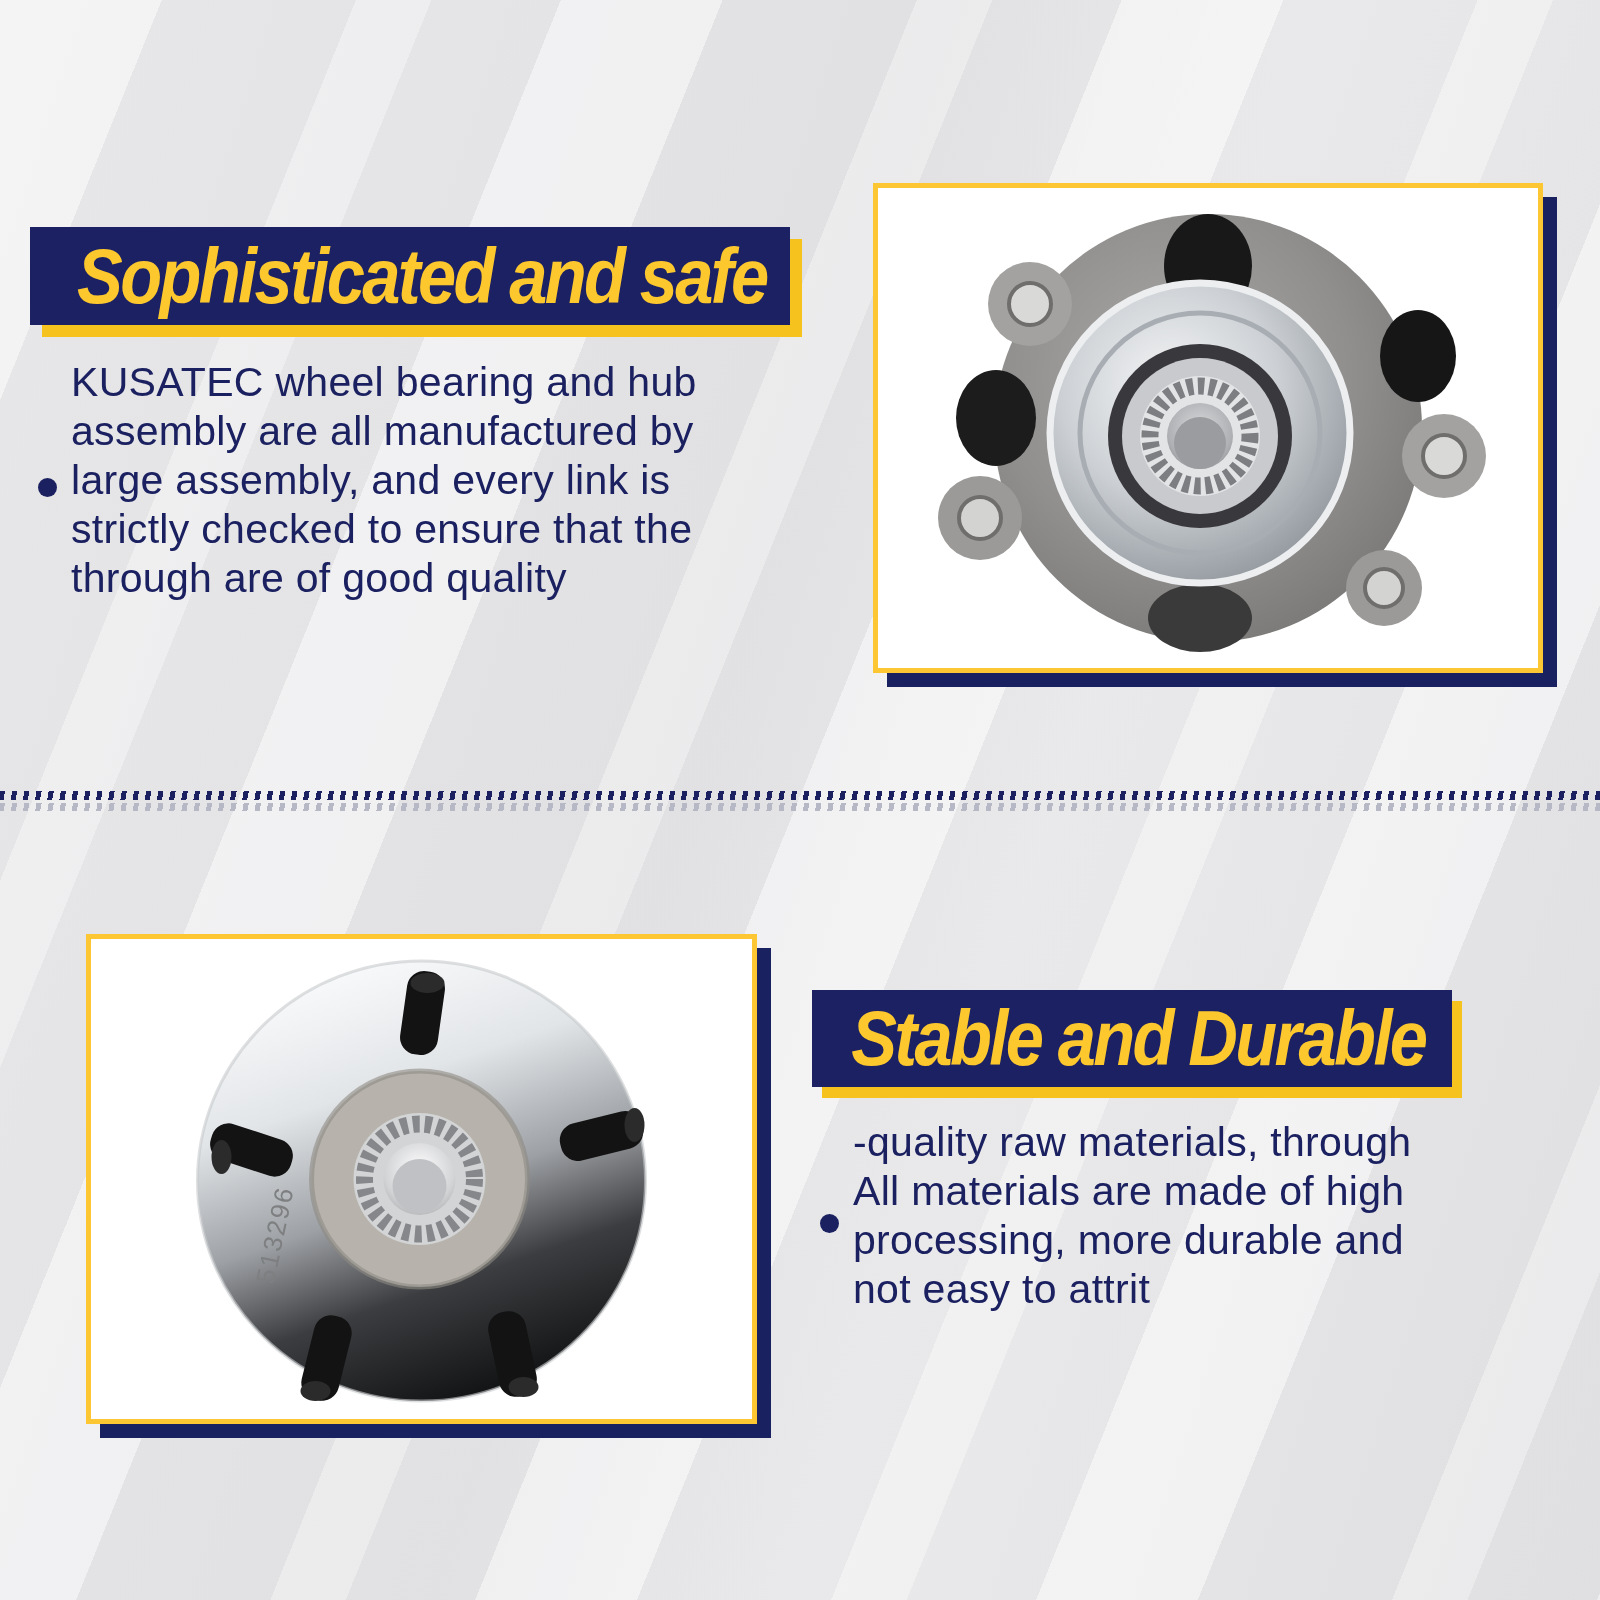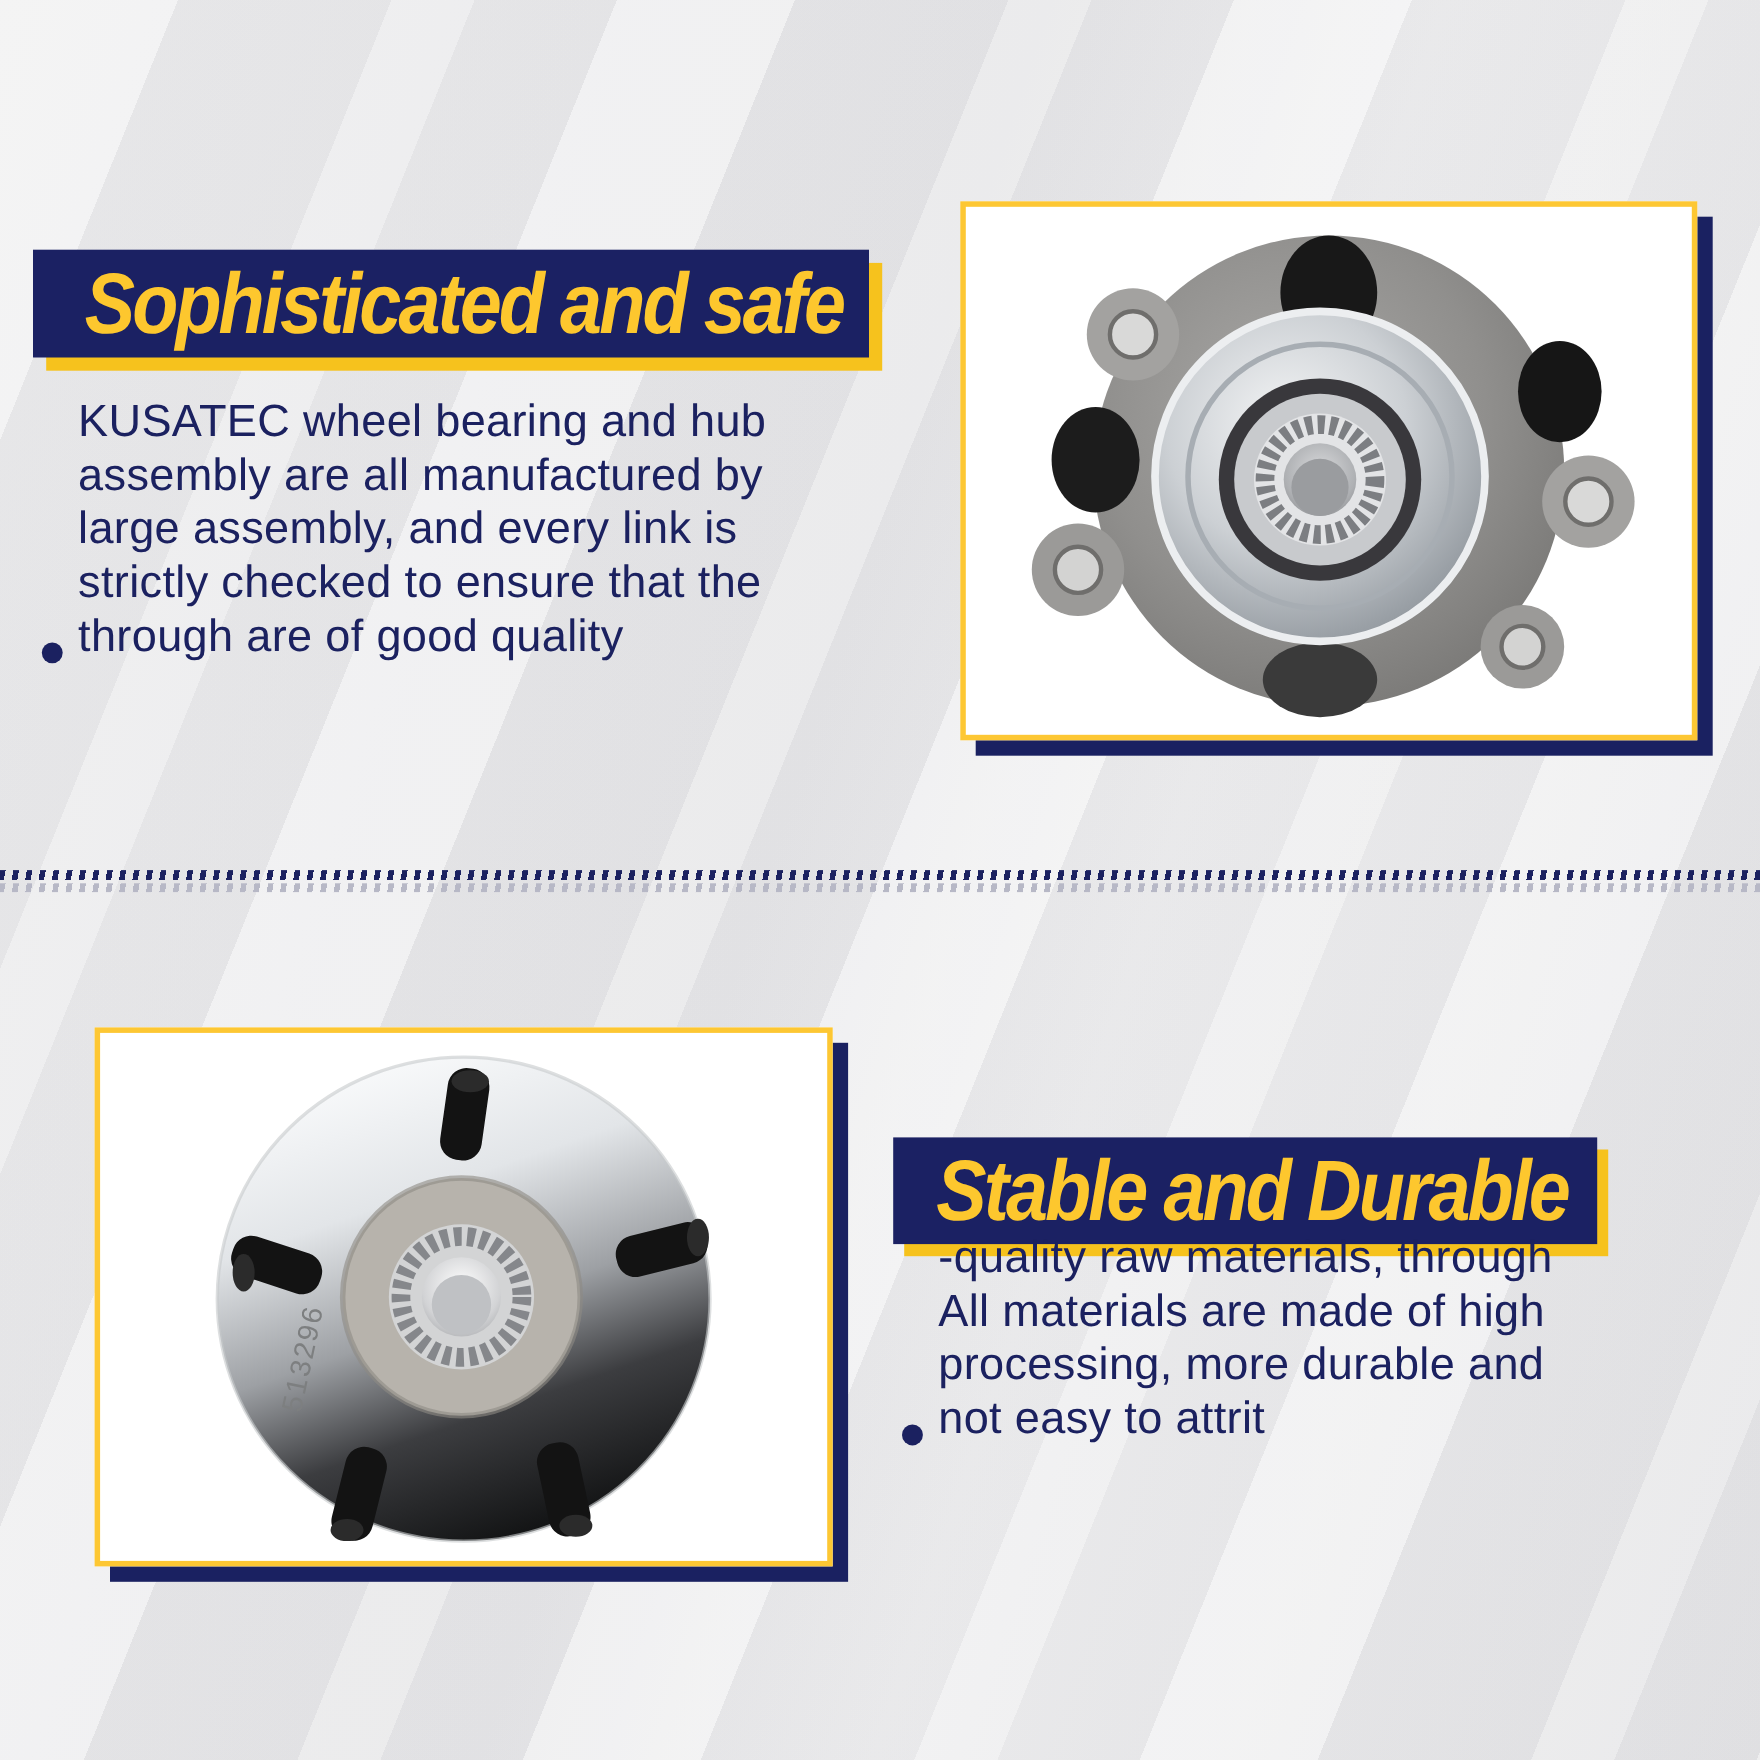--- a/index.html
+++ b/index.html
@@ -27,24 +27,24 @@
     box-shadow:12px 12px 0 0 #f6c21d;
   }
   .banner .banner-text{
     color:#fdc72e;
     font-weight:bold;font-style:italic;
     font-size:78px;letter-spacing:-3px;
     transform:scaleX(.88);transform-origin:center;
     white-space:nowrap;
   }
   .banner-top{left:30px;top:227px;width:760px;height:98px;}
-  .banner-bottom{left:812px;top:990px;width:640px;height:97px;box-shadow:10px 11px 0 0 #f6c21d;margin-top:44px;}
+  .banner-bottom{left:812px;top:990px;width:640px;height:97px;box-shadow:10px 11px 0 0 #f6c21d;}
   
   .para{
-    position:absolute;display:flex;align-items:flex-end;
+    position:absolute;display:flex;align-items:center;
     color:#1b2160;
   }
   .para .bullet{
     width:19px;height:19px;border-radius:50%;
     background:#1b2160;flex:0 0 auto;
     margin:14px 14px 0 0;
   }
   .para .lines{display:block;}
   .para .line{
     display:block;

